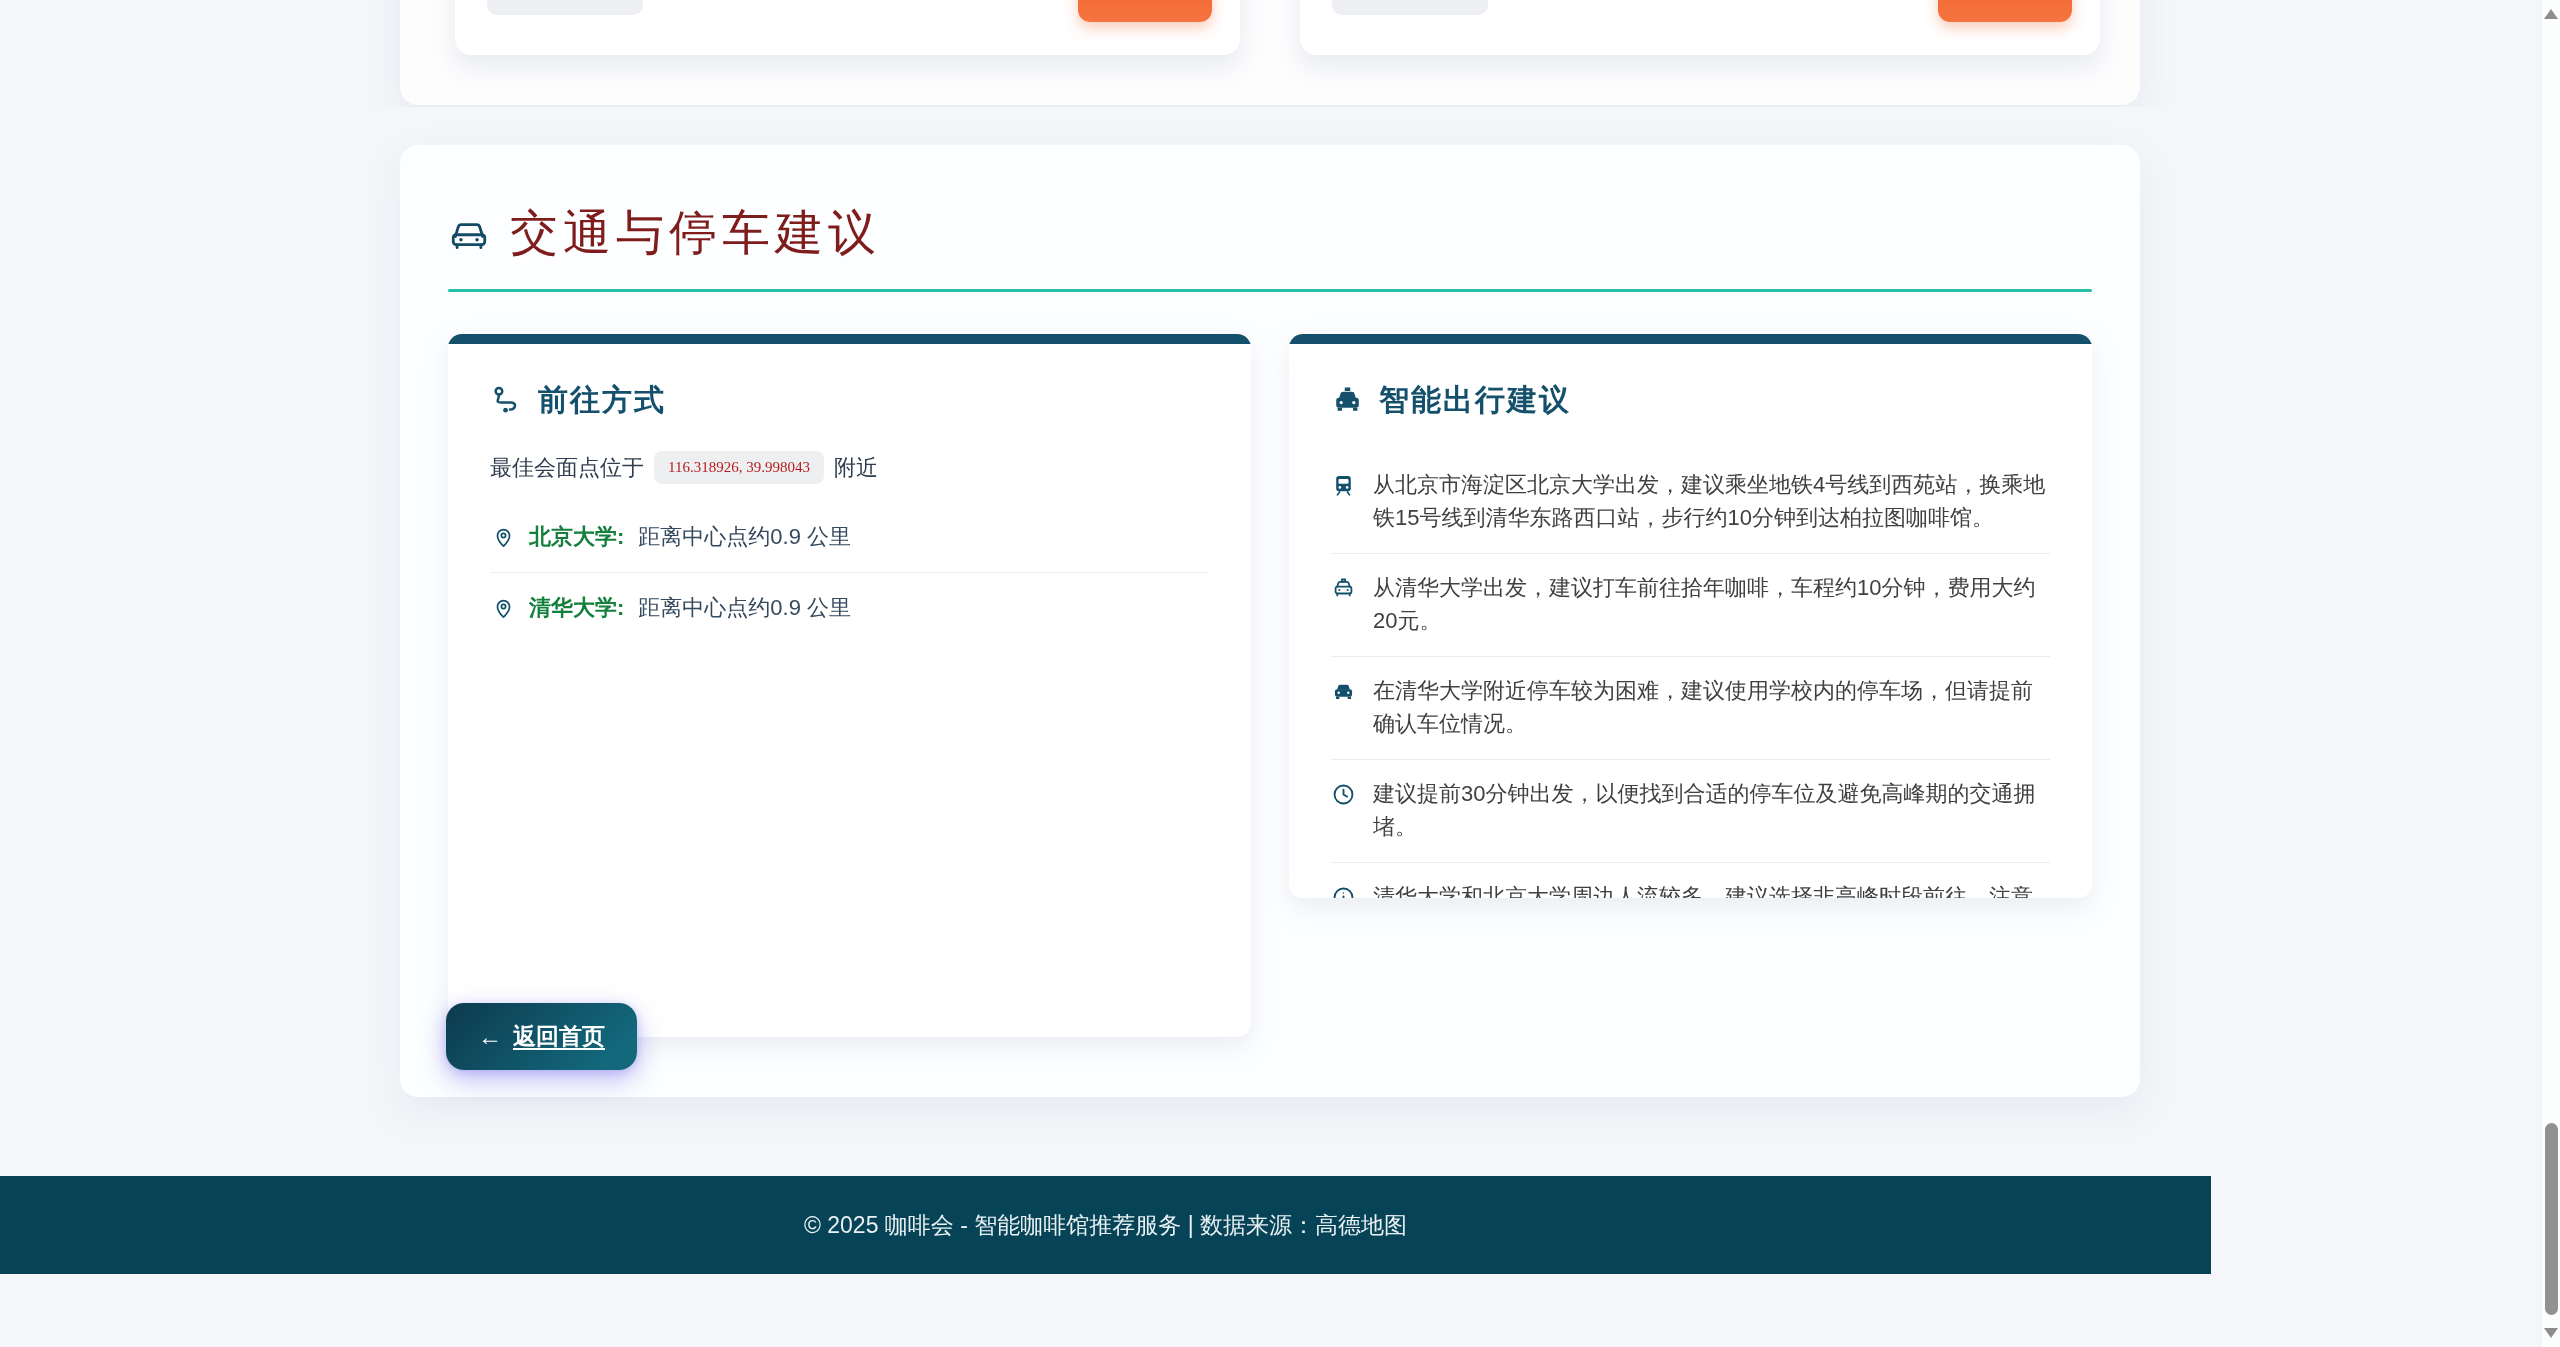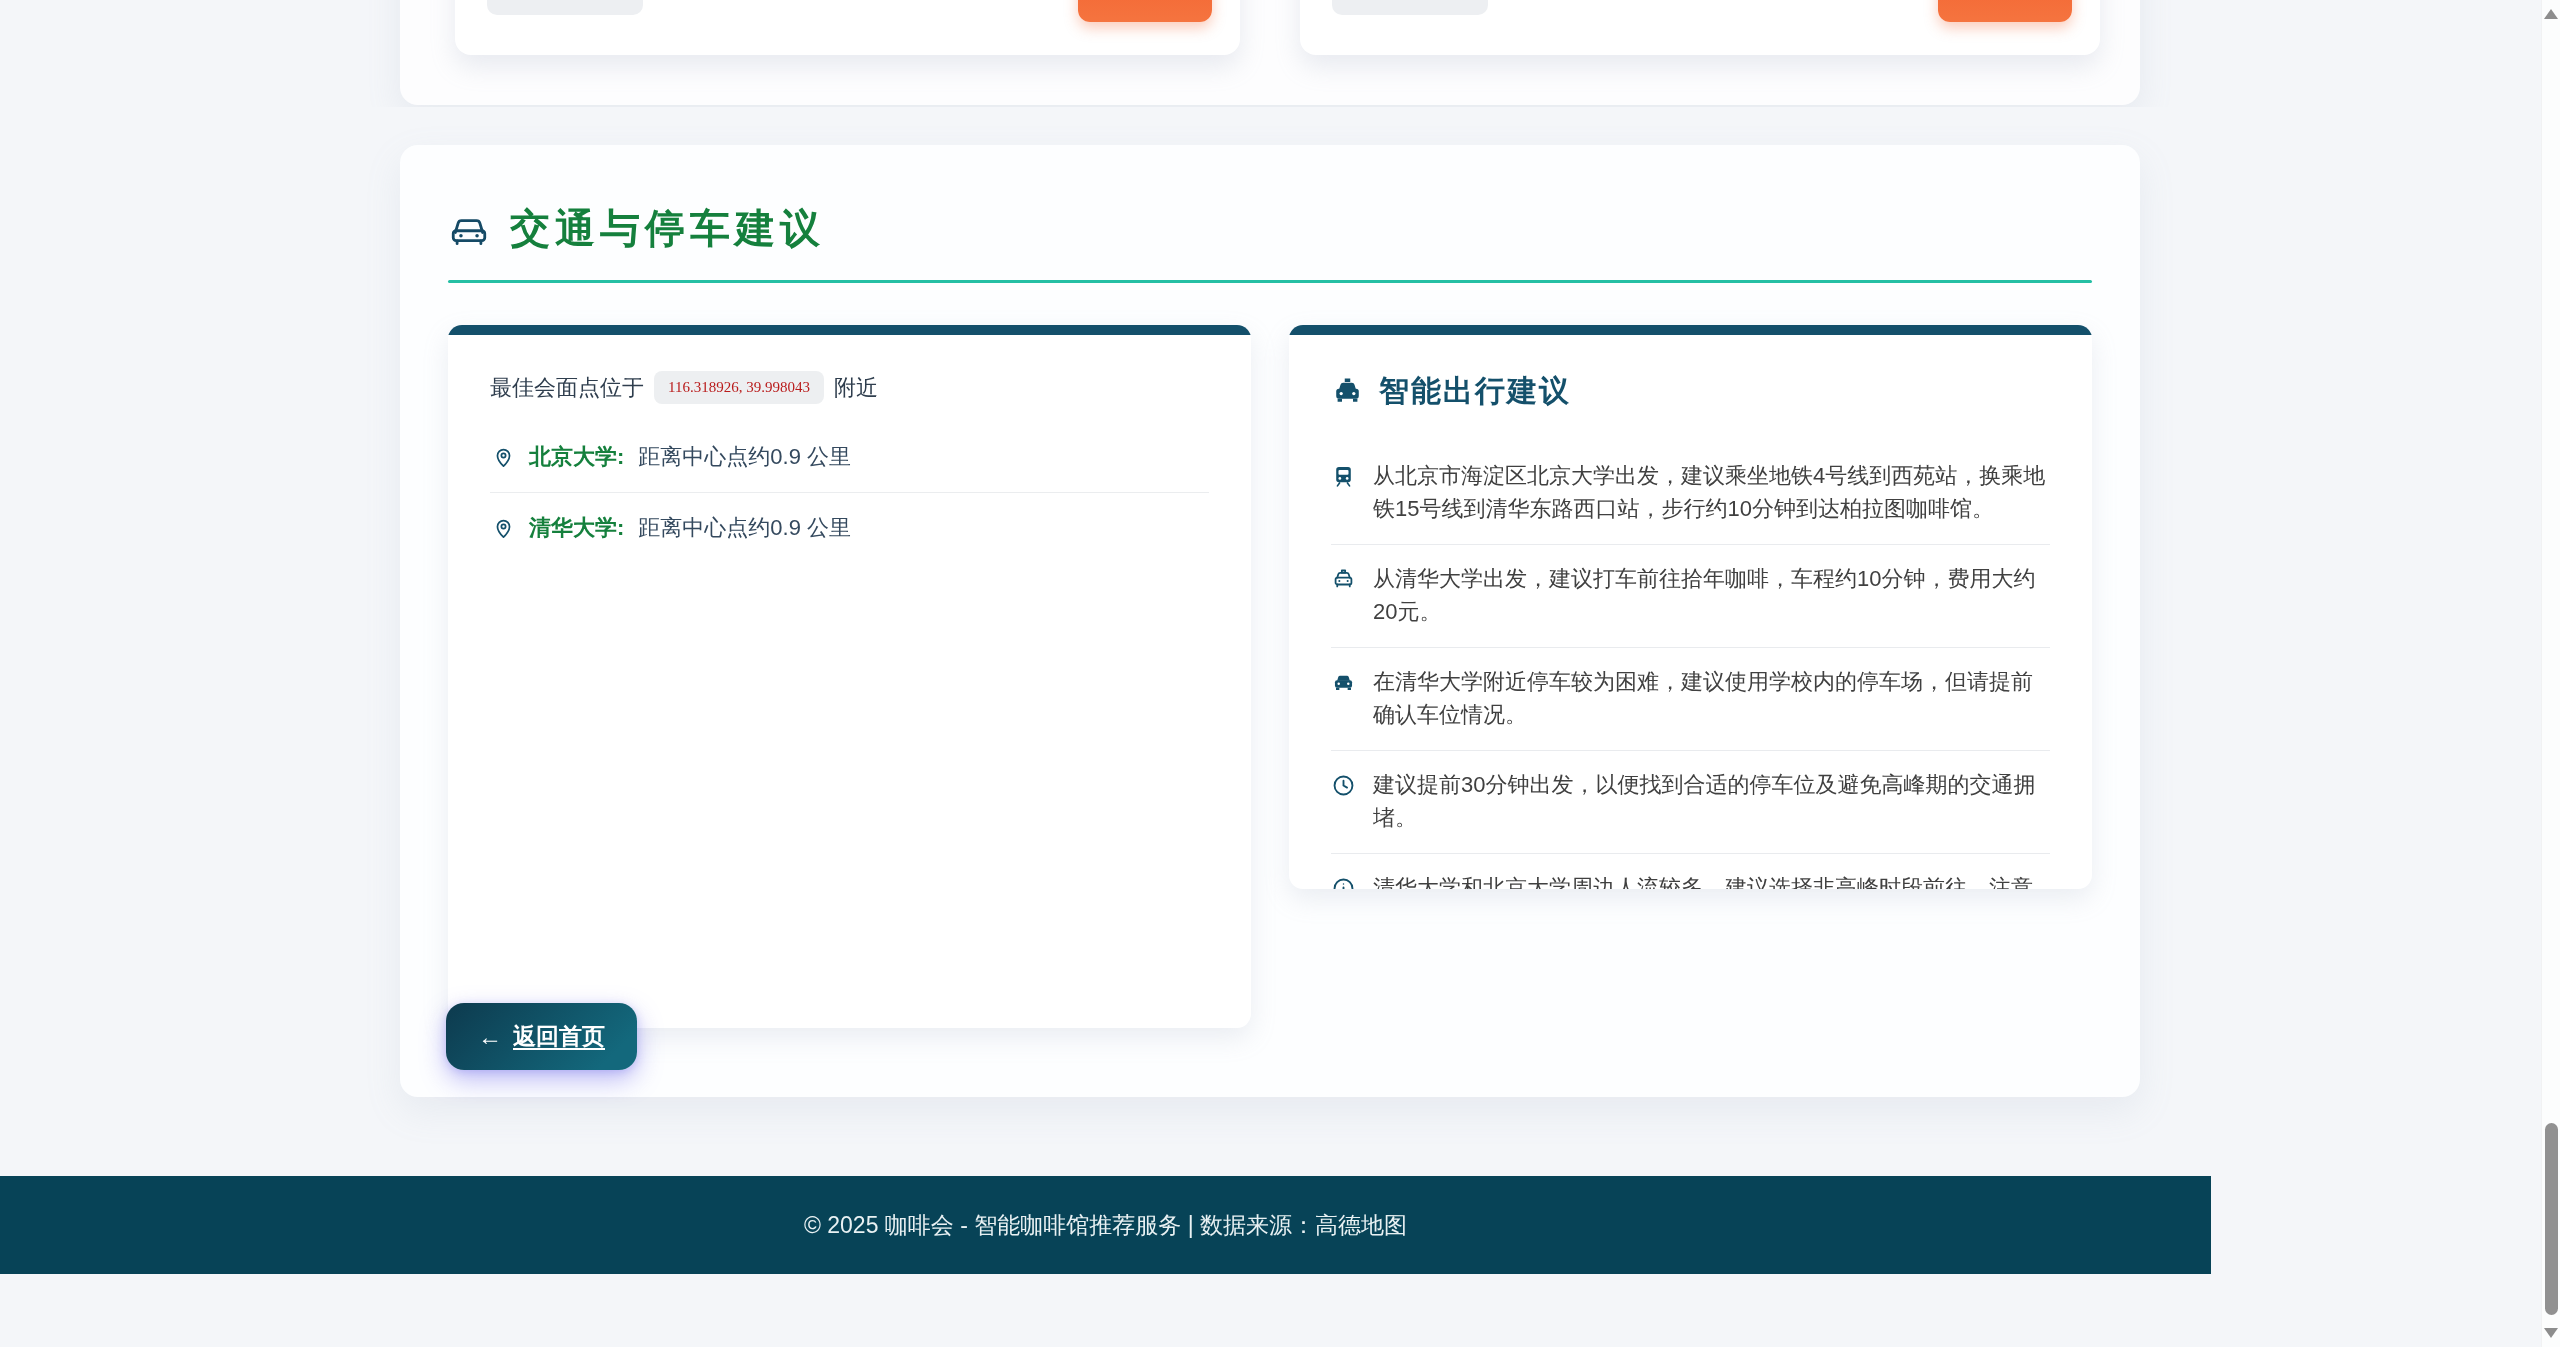--- a/index.html
+++ b/index.html
@@ -42,21 +42,21 @@
     position:absolute; left:400px; top:145px; width:1740px; height:952px;
     background:#fdfeff; border-radius:18px;
     box-shadow:0 14px 36px rgba(150,160,185,.13);
   }
   .section-title {
     display:flex; align-items:center; gap:20px;
     margin:56px 48px 0 48px;
     color:#154a66;
   }
   .section-title h1 {
-    font-size:40px; font-weight:bold; letter-spacing:5px; color:#15803d;
+    font-size:48px; font-weight:normal; letter-spacing:5px; color:#7f1d1d;
   }
   .section-title svg { width:42px; height:42px; flex:none; }
   .section-underline {
     margin:24px 48px 0 48px; height:3px; background:#25bfa4; border-radius:2px;
   }
   .columns { display:flex; gap:38px; margin:42px 48px 0 48px; }
   .inner-card {
     flex:1; background:#ffffff; border-radius:14px; overflow:hidden;
     box-shadow:0 10px 26px rgba(150,160,185,.18);
     position:relative;
@@ -159,20 +159,28 @@
       </svg>
       <h1>交通与停车建议</h1>
     </div>
     <div class="section-underline"></div>
 
     <div class="columns">
 
       <div class="inner-card left">
         <div class="topbar"></div>
         <div class="inner-body">
+          <div class="card-header">
+            <svg viewBox="0 0 24 24" fill="none" stroke="currentColor" stroke-width="1.8" stroke-linecap="round">
+              <circle cx="6.5" cy="5.3" r="2.4"></circle>
+              <path d="M6.5 7.8 C6.5 11.6 3.6 13.4 8 13.4 h7 c4.6 0 4 4.8 -0.5 5.2"></path>
+              <circle cx="11.3" cy="19" r="1.7" fill="currentColor" stroke="none"></circle>
+            </svg>
+            <h2>前往方式</h2>
+          </div>
 
           <div class="meeting-line">
             <span>最佳会面点位于</span>
             <code class="coord-pill">116.318926, 39.998043</code>
             <span>附近</span>
           </div>
 
           <div class="locations">
             <div class="loc-row">
               <svg viewBox="0 0 24 24" fill="none" stroke="currentColor" stroke-width="1.8" stroke-linejoin="round">

